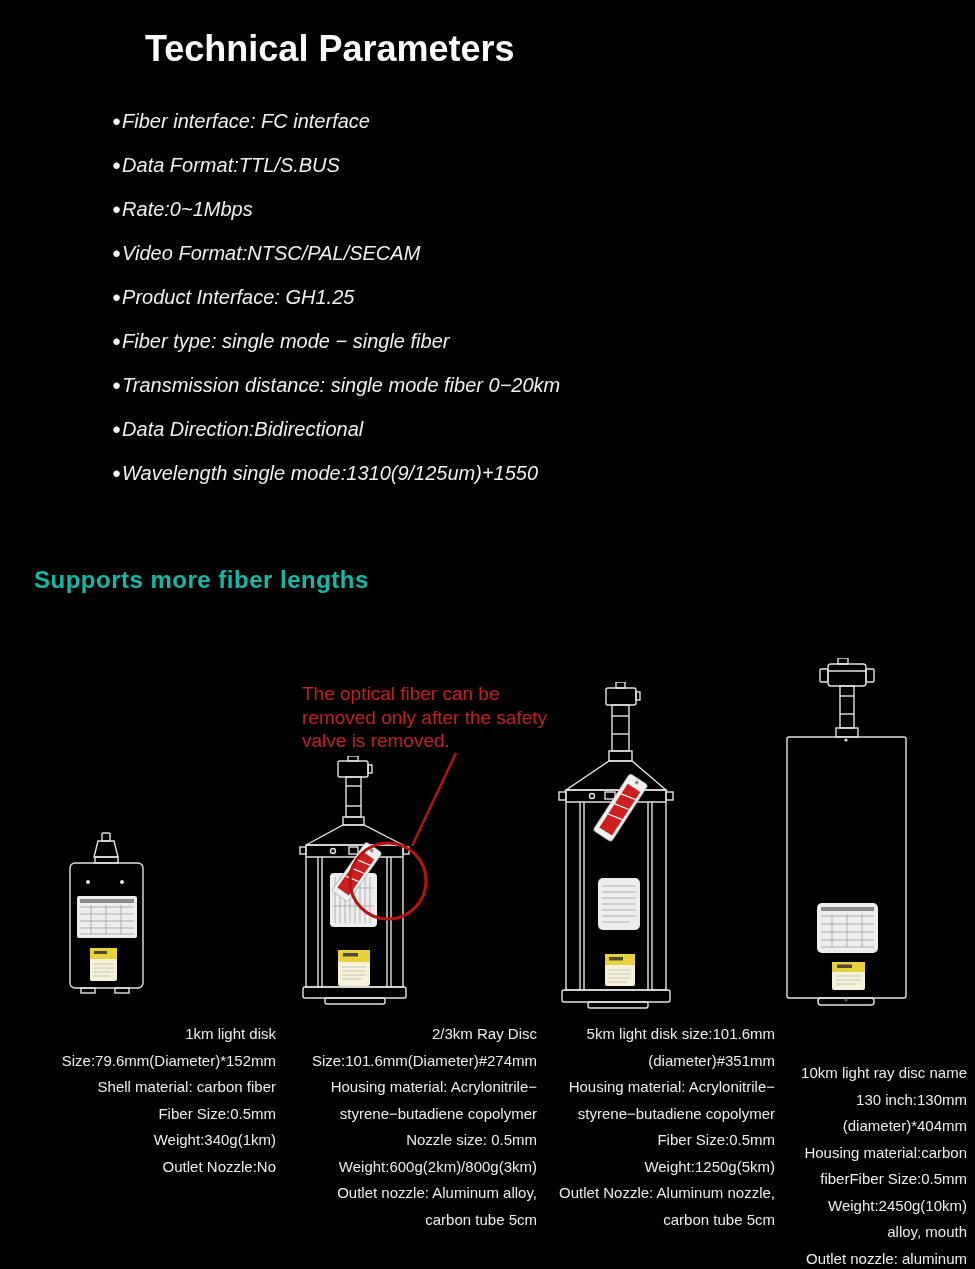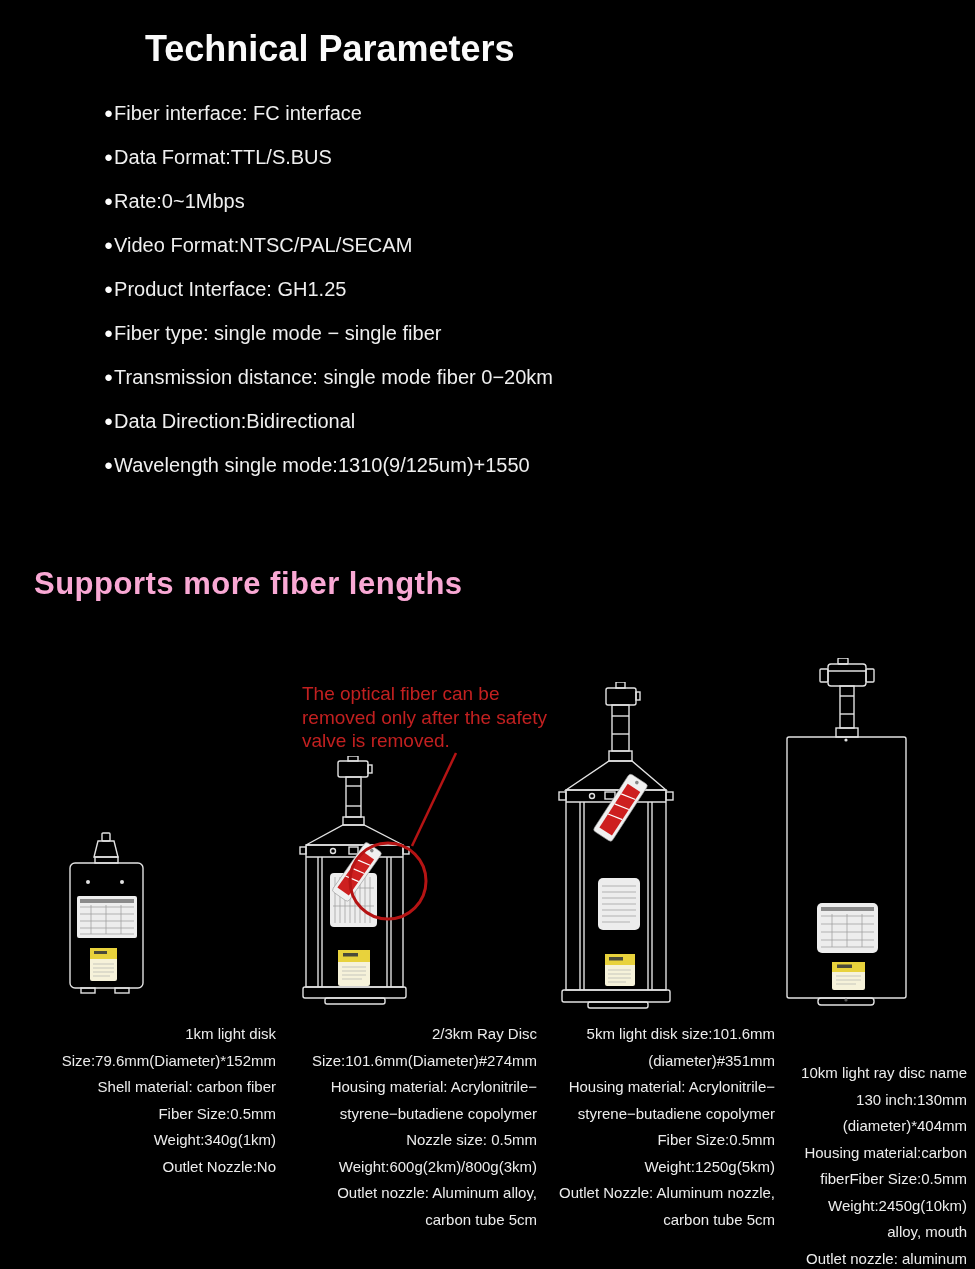--- a/index.html
+++ b/index.html
@@ -2,22 +2,22 @@
 <html><head>
 <meta charset="utf-8">
 <style>
   html,body{margin:0;padding:0;background:#000;}
   .canvas{
     position:relative;width:975px;height:1269px;background:#000;overflow:hidden;
     font-family:"Liberation Sans","DejaVu Sans",sans-serif;color:#f2f2f2;
   }
   .abs{position:absolute;}
   .h1{font-size:36px;font-weight:bold;color:#fafafa;white-space:nowrap;}
-  .h2{font-size:31px;font-weight:bold;color:#f9a8d4;letter-spacing:0.5px;white-space:nowrap;}
-  ul.bullets{list-style:none;margin:0;padding:0;}
+  .h2{font-size:24px;font-weight:bold;color:#14b8a6;letter-spacing:0.5px;white-space:nowrap;}
+  ul.bullets{list-style:none;margin:8px;padding:0;font-style:italic;}
   ul.bullets li{
     height:22px;margin-bottom:22px;font-size:20px;line-height:22px;color:#efefef;white-space:nowrap;
   }
   ul.bullets .dot{font-size:15px;vertical-align:2px;margin-right:1px;color:#fff;}
   .annotation{
     width:310px;text-align:left;font-size:19px;line-height:23.5px;color:#c22020;
   }
   .prod-text{font-size:15px;line-height:26.5px;color:#ececec;}
   .prod-text div{white-space:nowrap;text-align:right;}
   svg{display:block;}

